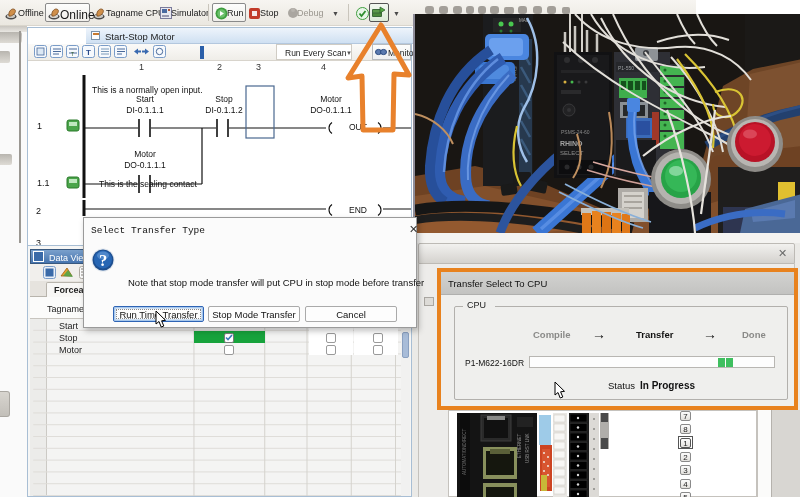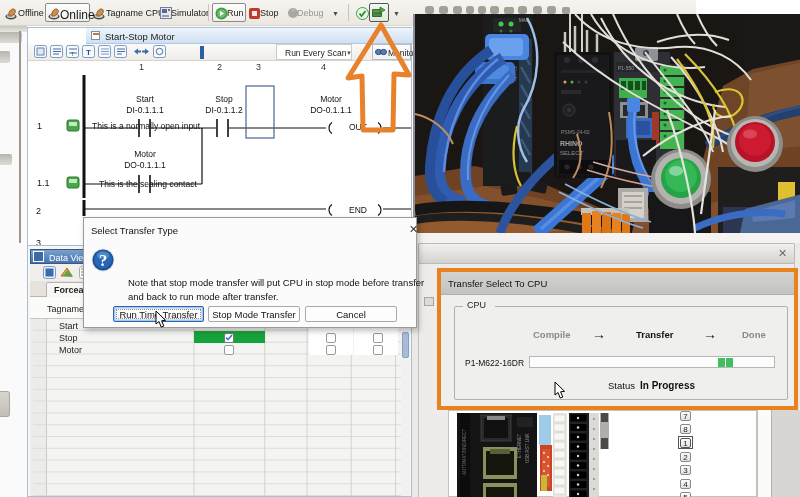--- a/index.html
+++ b/index.html
@@ -182,21 +182,21 @@
         <path d="M350 143.5 C354 146,354 152,350 154.5" stroke="#111" stroke-width="1.1" fill="none"></path>
 
         <g>
           <rect x="39" y="59" width="12" height="11" rx="2" fill="#4aa54a" stroke="#2a7a2a"></rect>
           <rect x="41" y="61" width="8" height="4" fill="#bfe8bf"></rect>
           <rect x="39" y="116" width="12" height="11" rx="2" fill="#4aa54a" stroke="#2a7a2a"></rect>
           <rect x="41" y="118" width="8" height="4" fill="#bfe8bf"></rect>
         </g>
       </svg>
 
-      <div class="txt" style="left:64px;top:24px;font-size:8.5px;color:#111;margin-top:36px;">This is a normally open input.</div>
+      <div class="txt" style="left:64px;top:24px;font-size:8.5px;color:#111;">This is a normally open input.</div>
       <div class="txt" style="left:40px;top:33px;width:154px;text-align:center;font-size:8.5px;color:#111;">Start</div>
       <div class="txt" style="left:40px;top:44px;width:154px;text-align:center;font-size:8.5px;color:#111;">DI-0.1.1.1</div>
       <div class="txt" style="left:119px;top:33px;width:154px;text-align:center;font-size:8.5px;color:#111;">Stop</div>
       <div class="txt" style="left:119px;top:44px;width:154px;text-align:center;font-size:8.5px;color:#111;">DI-0.1.1.2</div>
       <div class="txt" style="left:226px;top:33px;width:154px;text-align:center;font-size:8.5px;color:#111;">Motor</div>
       <div class="txt" style="left:226px;top:44px;width:154px;text-align:center;font-size:8.5px;color:#111;">DO-0.1.1.1</div>
       <div class="txt" style="left:71px;top:78px;font-size:8.5px;color:#111;margin-top:40px;">This is the sealing contact</div>
       <div class="txt" style="left:40px;top:88px;width:154px;text-align:center;font-size:8.5px;color:#111;">Motor</div>
       <div class="txt" style="left:40px;top:99px;width:154px;text-align:center;font-size:8.5px;color:#111;">DO-0.1.1.1</div>
       <div class="txt" style="left:321px;top:61px;font-size:8.5px;color:#111;">OUT</div>
@@ -587,32 +587,31 @@
       </g>
       <g stroke="#8ab0d8" stroke-width="1.8" fill="none">
         <path d="M150 170 C180 186,210 200,236 208"></path>
         <path d="M144 178 C176 194,206 208,228 214"></path>
       </g>
       <path d="M162 120 C168 140,166 152,158 164" stroke="#c09060" stroke-width="2" fill="none"></path>
     </svg>
   </div>
 
   <div class="abs" id="seldlg" style="left:83px;top:217px;width:334px;height:111px;background:#fbfbfb;border:1px solid #9a9a9a;box-shadow:2px 3px 6px rgba(0,0,0,0.25);">
-    <div class="txt" style="left:7px;top:7px;font-size:9.5px;color:#111;">Select Transfer Type</div>
+    <div class="txt" style="left:7px;top:7px;font-size:9.5px;color:#111;font-family:Liberation Mono, monospace;">Select Transfer Type</div>
     <div class="txt" style="left:325px;top:5px;font-size:11px;color:#333;">✕</div>
 
     <svg class="abs" style="left:7px;top:30px" width="24" height="24" viewBox="0 0 24 24">
       <circle cx="12" cy="12" r="11.5" fill="#dfe5ec"></circle>
       <circle cx="12" cy="12" r="10.5" fill="#1d4e8f"></circle>
       <circle cx="12" cy="11.5" r="9" fill="#2766b4"></circle>
       <ellipse cx="12" cy="7.5" rx="6" ry="4" fill="#5a90d0" opacity="0.8"></ellipse>
       <text x="12" y="18" text-anchor="middle" font-size="16.5" font-weight="bold" fill="#fff" font-family="Liberation Serif">?</text>
     </svg>
     <div class="txt" style="left:44px;top:59px;font-size:9.5px;color:#111;">Note that stop mode transfer will put CPU in stop mode before transfer</div>
-    <div class="txt" style="left:44px;top:73px;font-size:9.5px;color:#111;">and back to run mode after transfer.</div>
 
     <div class="abs" style="left:29px;top:88px;width:91px;height:16px;background:#fdfdfd;border:1px solid #2e64b5;border-radius:2px;box-shadow:0 0 0 1.5px #a8c8ec inset;">
         <div style="position:absolute;left:2px;top:2px;right:2px;bottom:2px;border:1px dotted #8a8a8a;"></div>
       </div>
     <div class="txt" style="left:29px;top:91px;width:91px;text-align:center;font-size:9.5px;color:#111;">Run Time Transfer</div>
     <div class="abs" style="left:124px;top:88px;width:92px;height:16px;background:#fdfdfd;border:1px solid #aaa;border-radius:2px;"></div>
     <div class="txt" style="left:124px;top:91px;width:92px;text-align:center;font-size:9.5px;color:#111;">Stop Mode Transfer</div>
     <div class="abs" style="left:221px;top:88px;width:92px;height:16px;background:#fdfdfd;border:1px solid #aaa;border-radius:2px;"></div>
     <div class="txt" style="left:221px;top:91px;width:92px;text-align:center;font-size:9.5px;color:#111;">Cancel</div>
 

